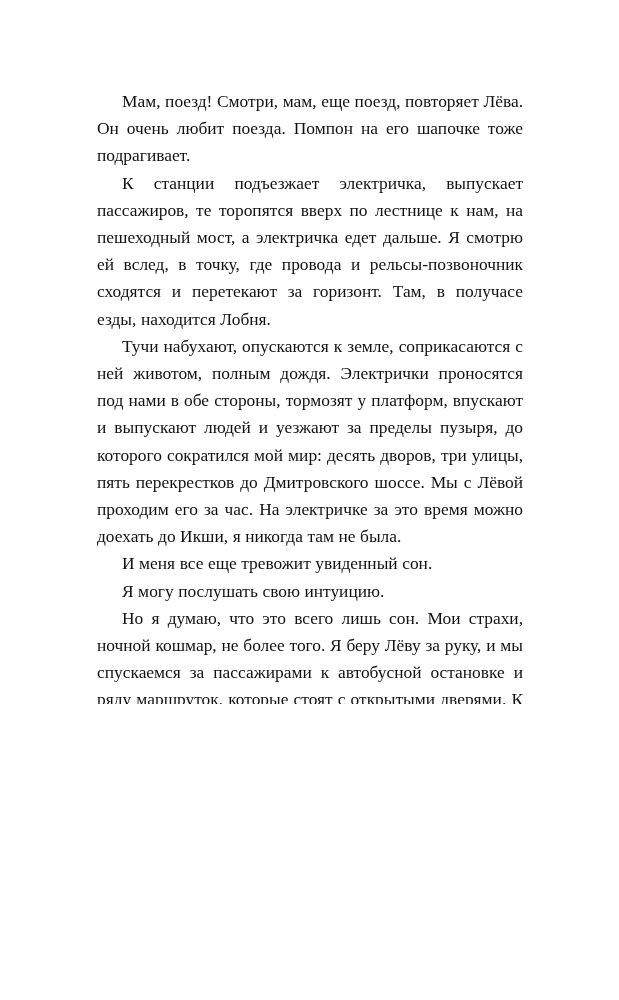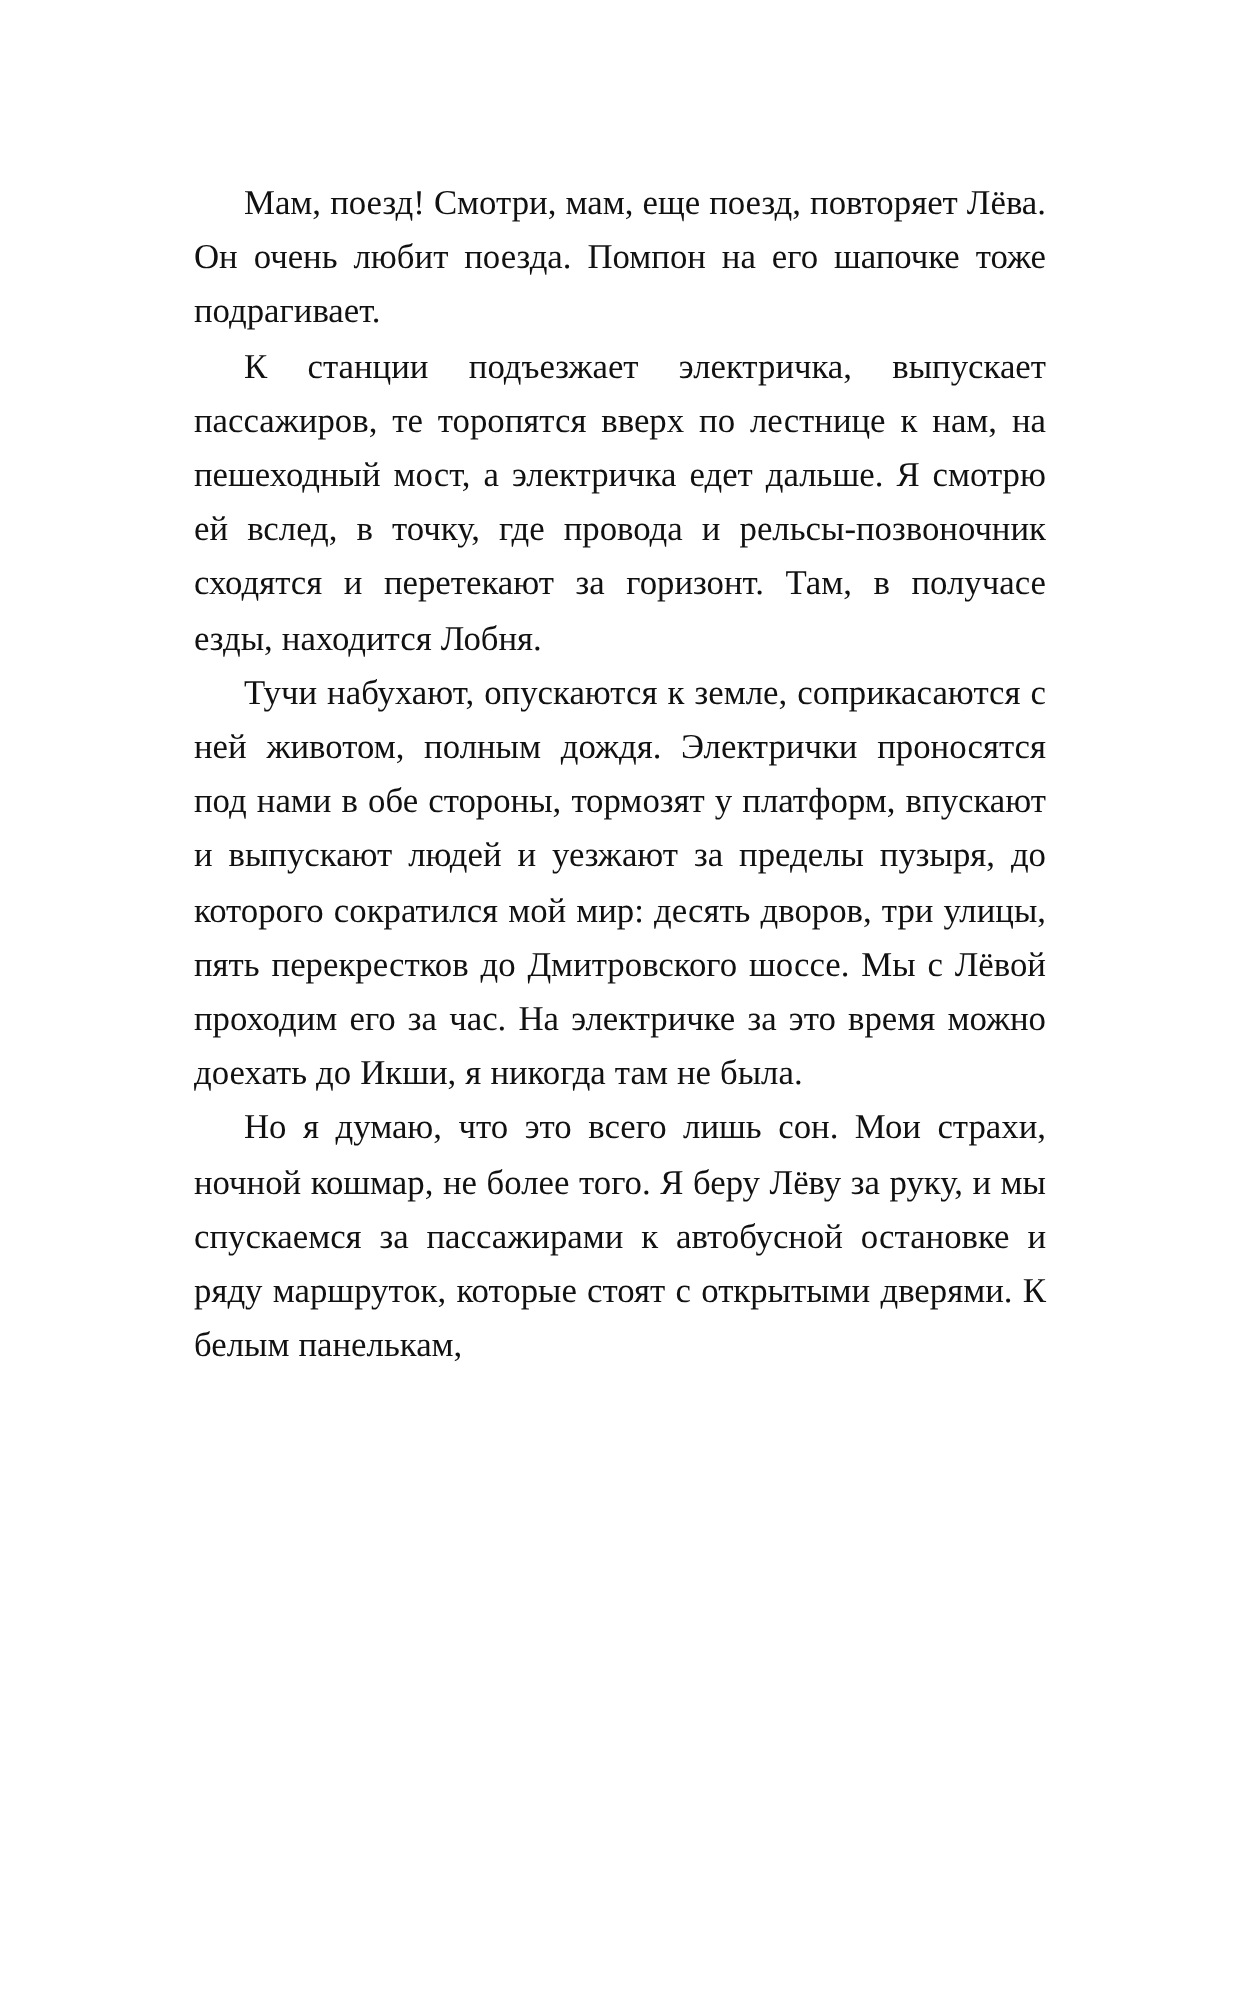--- a/index.html
+++ b/index.html
@@ -74,20 +74,22 @@
 </style>
 </head>
 <body>
 
 <div class="page">
 
   <div class="text-block">
     <p class="para">Мам, поезд! Смотри, мам, еще поезд, повторяет Лёва. Он очень любит поезда. Помпон на его шапочке тоже подрагивает.</p>
     <p class="para">К станции подъезжает электричка, выпускает пассажиров, те торопятся вверх по лестнице к нам, на пешеходный мост, а электричка едет дальше. Я смотрю ей вслед, в точку, где провода и рельсы-позвоночник сходятся и перетекают за горизонт. Там, в получасе езды, находится Лобня.</p>
     <p class="para">Тучи набухают, опускаются к земле, соприкасаются с ней животом, полным дождя. Электрички проносятся под нами в обе стороны, тормозят у платформ, впускают и выпускают людей и уезжают за пределы пузыря, до которого сократился мой мир: десять дворов, три улицы, пять перекрестков до Дмитровского шоссе. Мы с Лёвой проходим его за час. На электричке за это время можно доехать до Икши, я никогда там не была.</p>
+    <p class="para">И меня все еще тревожит увиденный сон.</p>
+    <p class="para">Я могу послушать свою интуицию.</p>
     <p class="para">Но я думаю, что это всего лишь сон. Мои страхи, ночной кошмар, не более того. Я беру Лёву за руку, и мы спускаемся за пассажирами к автобусной остановке и ряду маршруток, которые стоят с открытыми дверями. К белым панелькам,</p>
   </div>
 
   <div class="footer">
     <span class="running-head">Царствие мне небесное</span>
     <span class="folio">15</span>
   </div>
 
 </div>
 

